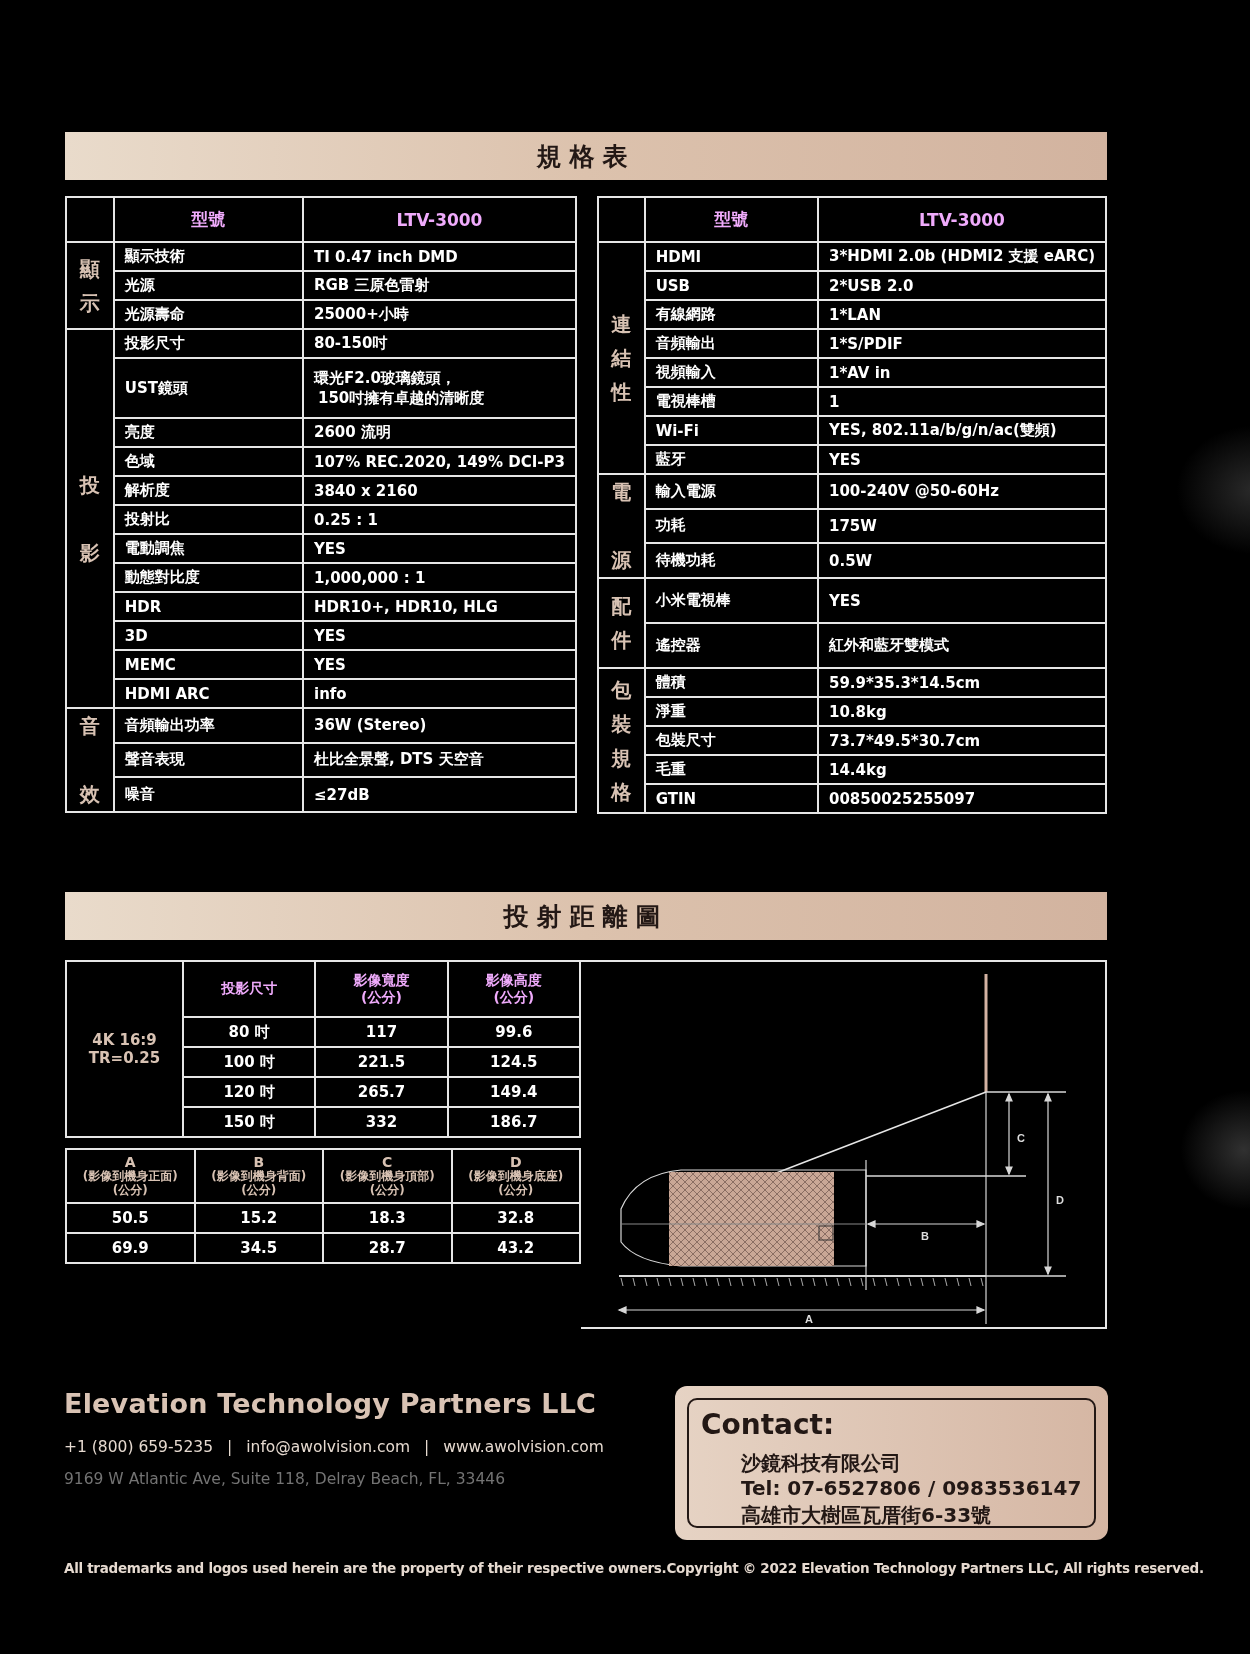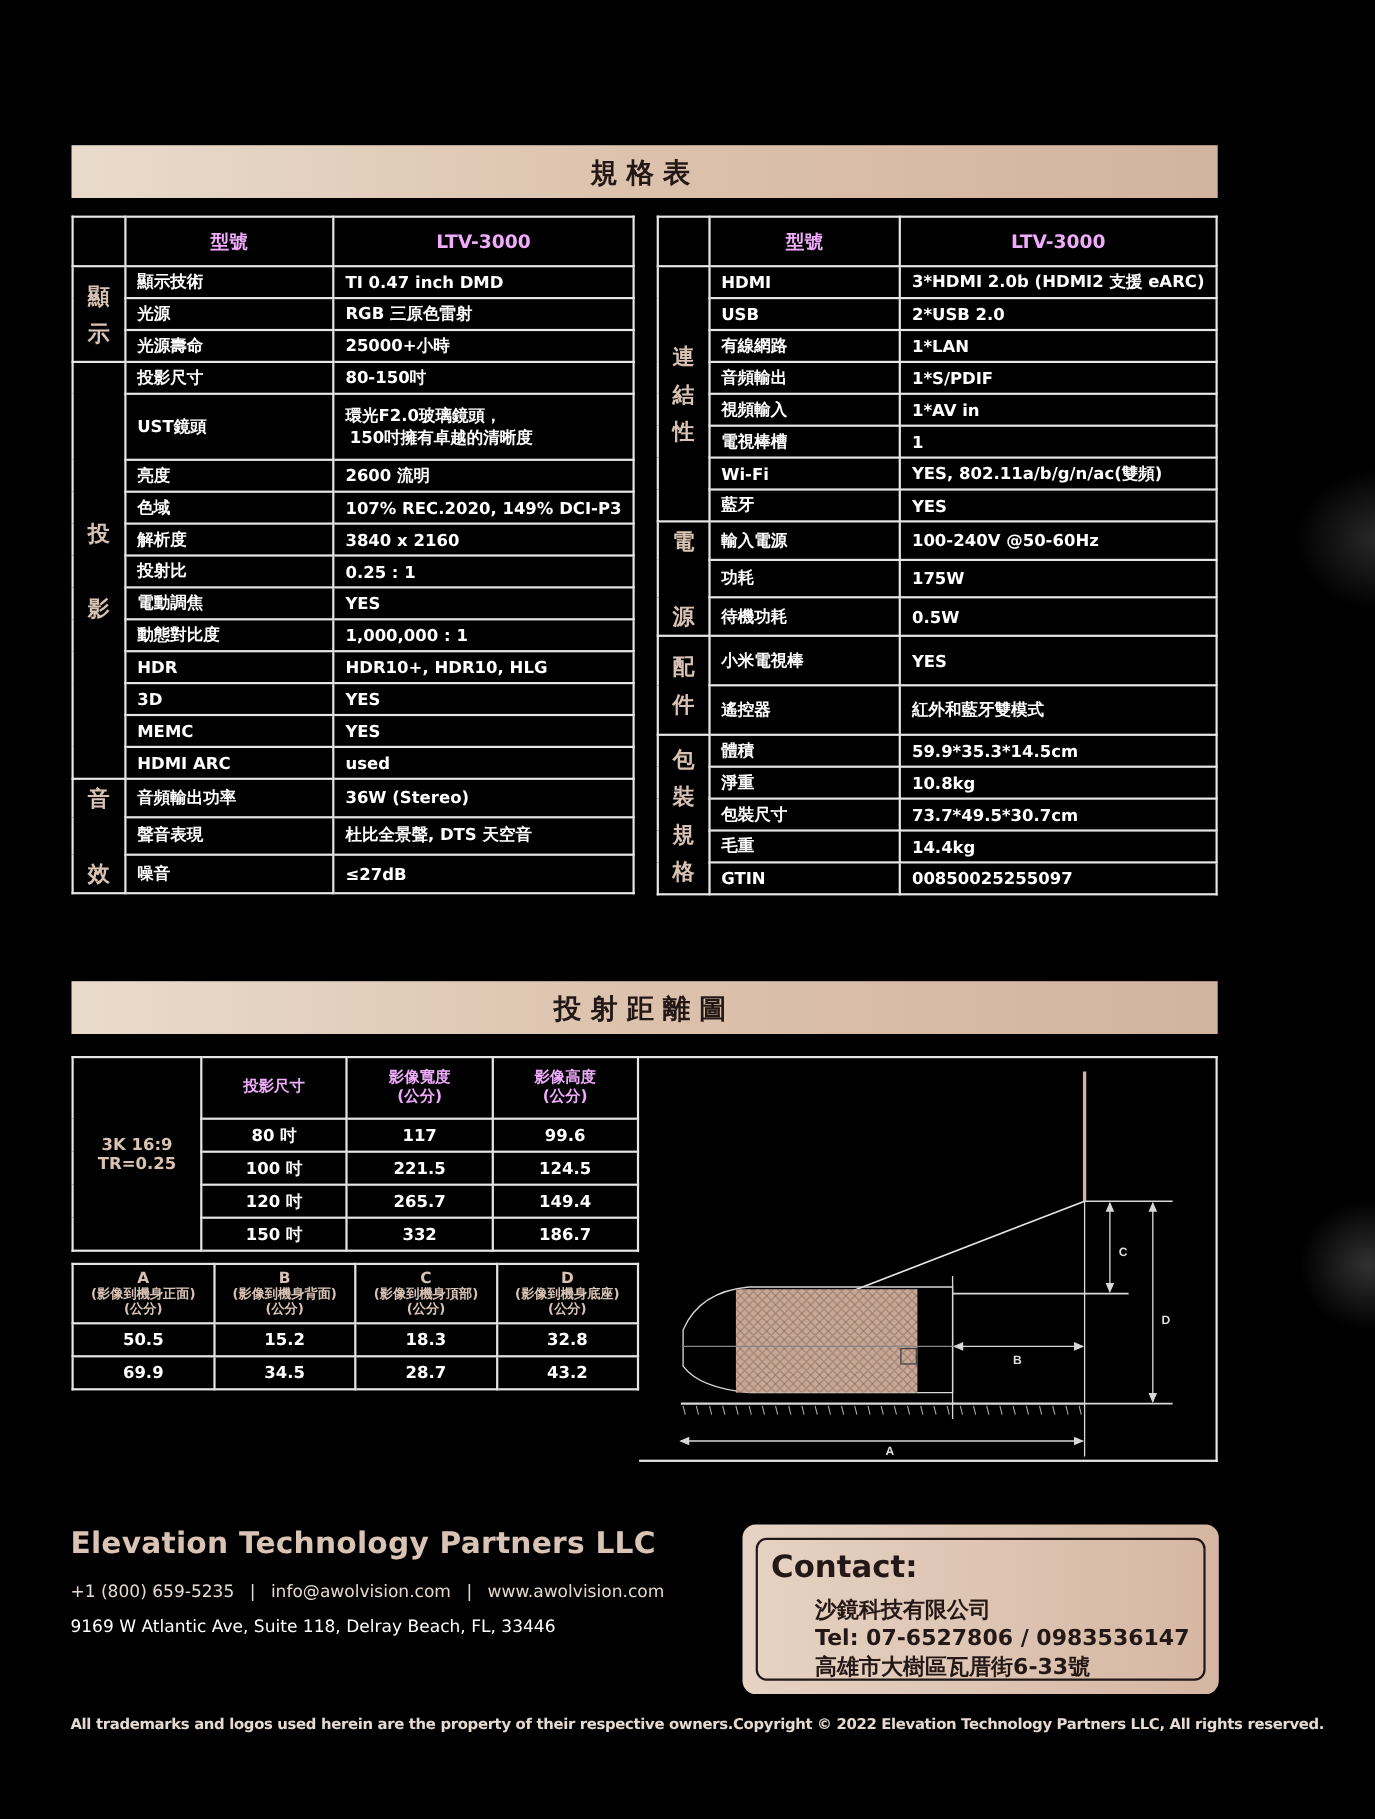--- a/index.html
+++ b/index.html
@@ -32,21 +32,21 @@
   #dist-table { left:65px; top:1148px; width:516px; }
   .throw td { height:28px; font-size:15px; }
   .throw th { height:52px; font-size:14px; line-height:1.25; }
   .throw .dist-h { height:52px; font-size:12px; line-height:1.15; color:#d8c2b3; }
   .throw .dist-h b { font-size:14px; display:block; }
   .ratio { font-size:18px; color:#d8c2b3; line-height:1.2; width:95px; }
   .diagram { position:absolute; left:581px; top:960px; width:526px; height:369px; border:2px solid #e6e6e6; border-left:none; box-sizing:border-box; }
   .company { position:absolute; left:64px; top:1388px; font-size:27px; font-weight:bold; color:#d9c3b4; letter-spacing:0.2px; }
   .contact-line { position:absolute; left:64px; top:1438px; font-size:15.5px; color:#e6dad0; }
   .contact-line .sep { margin:0 14px; }
-  .address { position:absolute; left:64px; top:1470px; font-size:15.5px; color:#ffffff; }
+  .address { position:absolute; left:64px; top:1470px; font-size:15.5px; color:#737373; }
   .contact-box {
     position:absolute; left:675px; top:1386px; width:433px; height:154px; border-radius:12px;
     background:linear-gradient(90deg,#e6d3c4,#d5b6a3); color:#231815;
   }
   .contact-inner { position:absolute; left:12px; top:12px; right:12px; bottom:12px; border:2px solid #231815; border-radius:10px; }
   .contact-title { position:absolute; left:12px; top:8px; font-size:28px; font-weight:bold; }
   .contact-row { position:absolute; left:52px; font-size:20px; font-weight:bold; }
   .legal { position:absolute; left:64px; top:1560px; font-size:13.5px; color:#e6dad0; font-weight:bold; letter-spacing:-0.3px; }
 </style>
 </head>
@@ -120,21 +120,21 @@
   <tr>
         <td>3D</td>
         <td>YES</td>
       </tr>
   <tr>
         <td>MEMC</td>
         <td>YES</td>
       </tr>
   <tr>
         <td>HDMI ARC</td>
-        <td>used</td>
+        <td>info</td>
       </tr>
   <tr>
     <td class="cat" rowspan="3">音<br><br>效</td>
     <td>音頻輸出功率</td>
     <td>36W (Stereo)</td>
   </tr>
   <tr>
         <td>聲音表現</td>
         <td>杜比全景聲, DTS 天空音</td>
       </tr>
@@ -230,21 +230,21 @@
       </tr>
 </tbody>
   </table>
 
 <div class="bar" style="top:892px;">投射距離圖</div>
 
 <table id="throw-table" class="throw">
   <tbody>
       <tr>
     <td class="ratio" rowspan="5">
-      <div>3K 16:9</div>
+      <div>4K 16:9</div>
       <div>TR=0.25</div>
     </td>
     <th style="height:54px;">投影尺寸</th>
     <th>
           <div>影像寬度</div>
           <div>(公分)</div>
         </th>
     <th>
           <div>影像高度</div>
           <div>(公分)</div>

